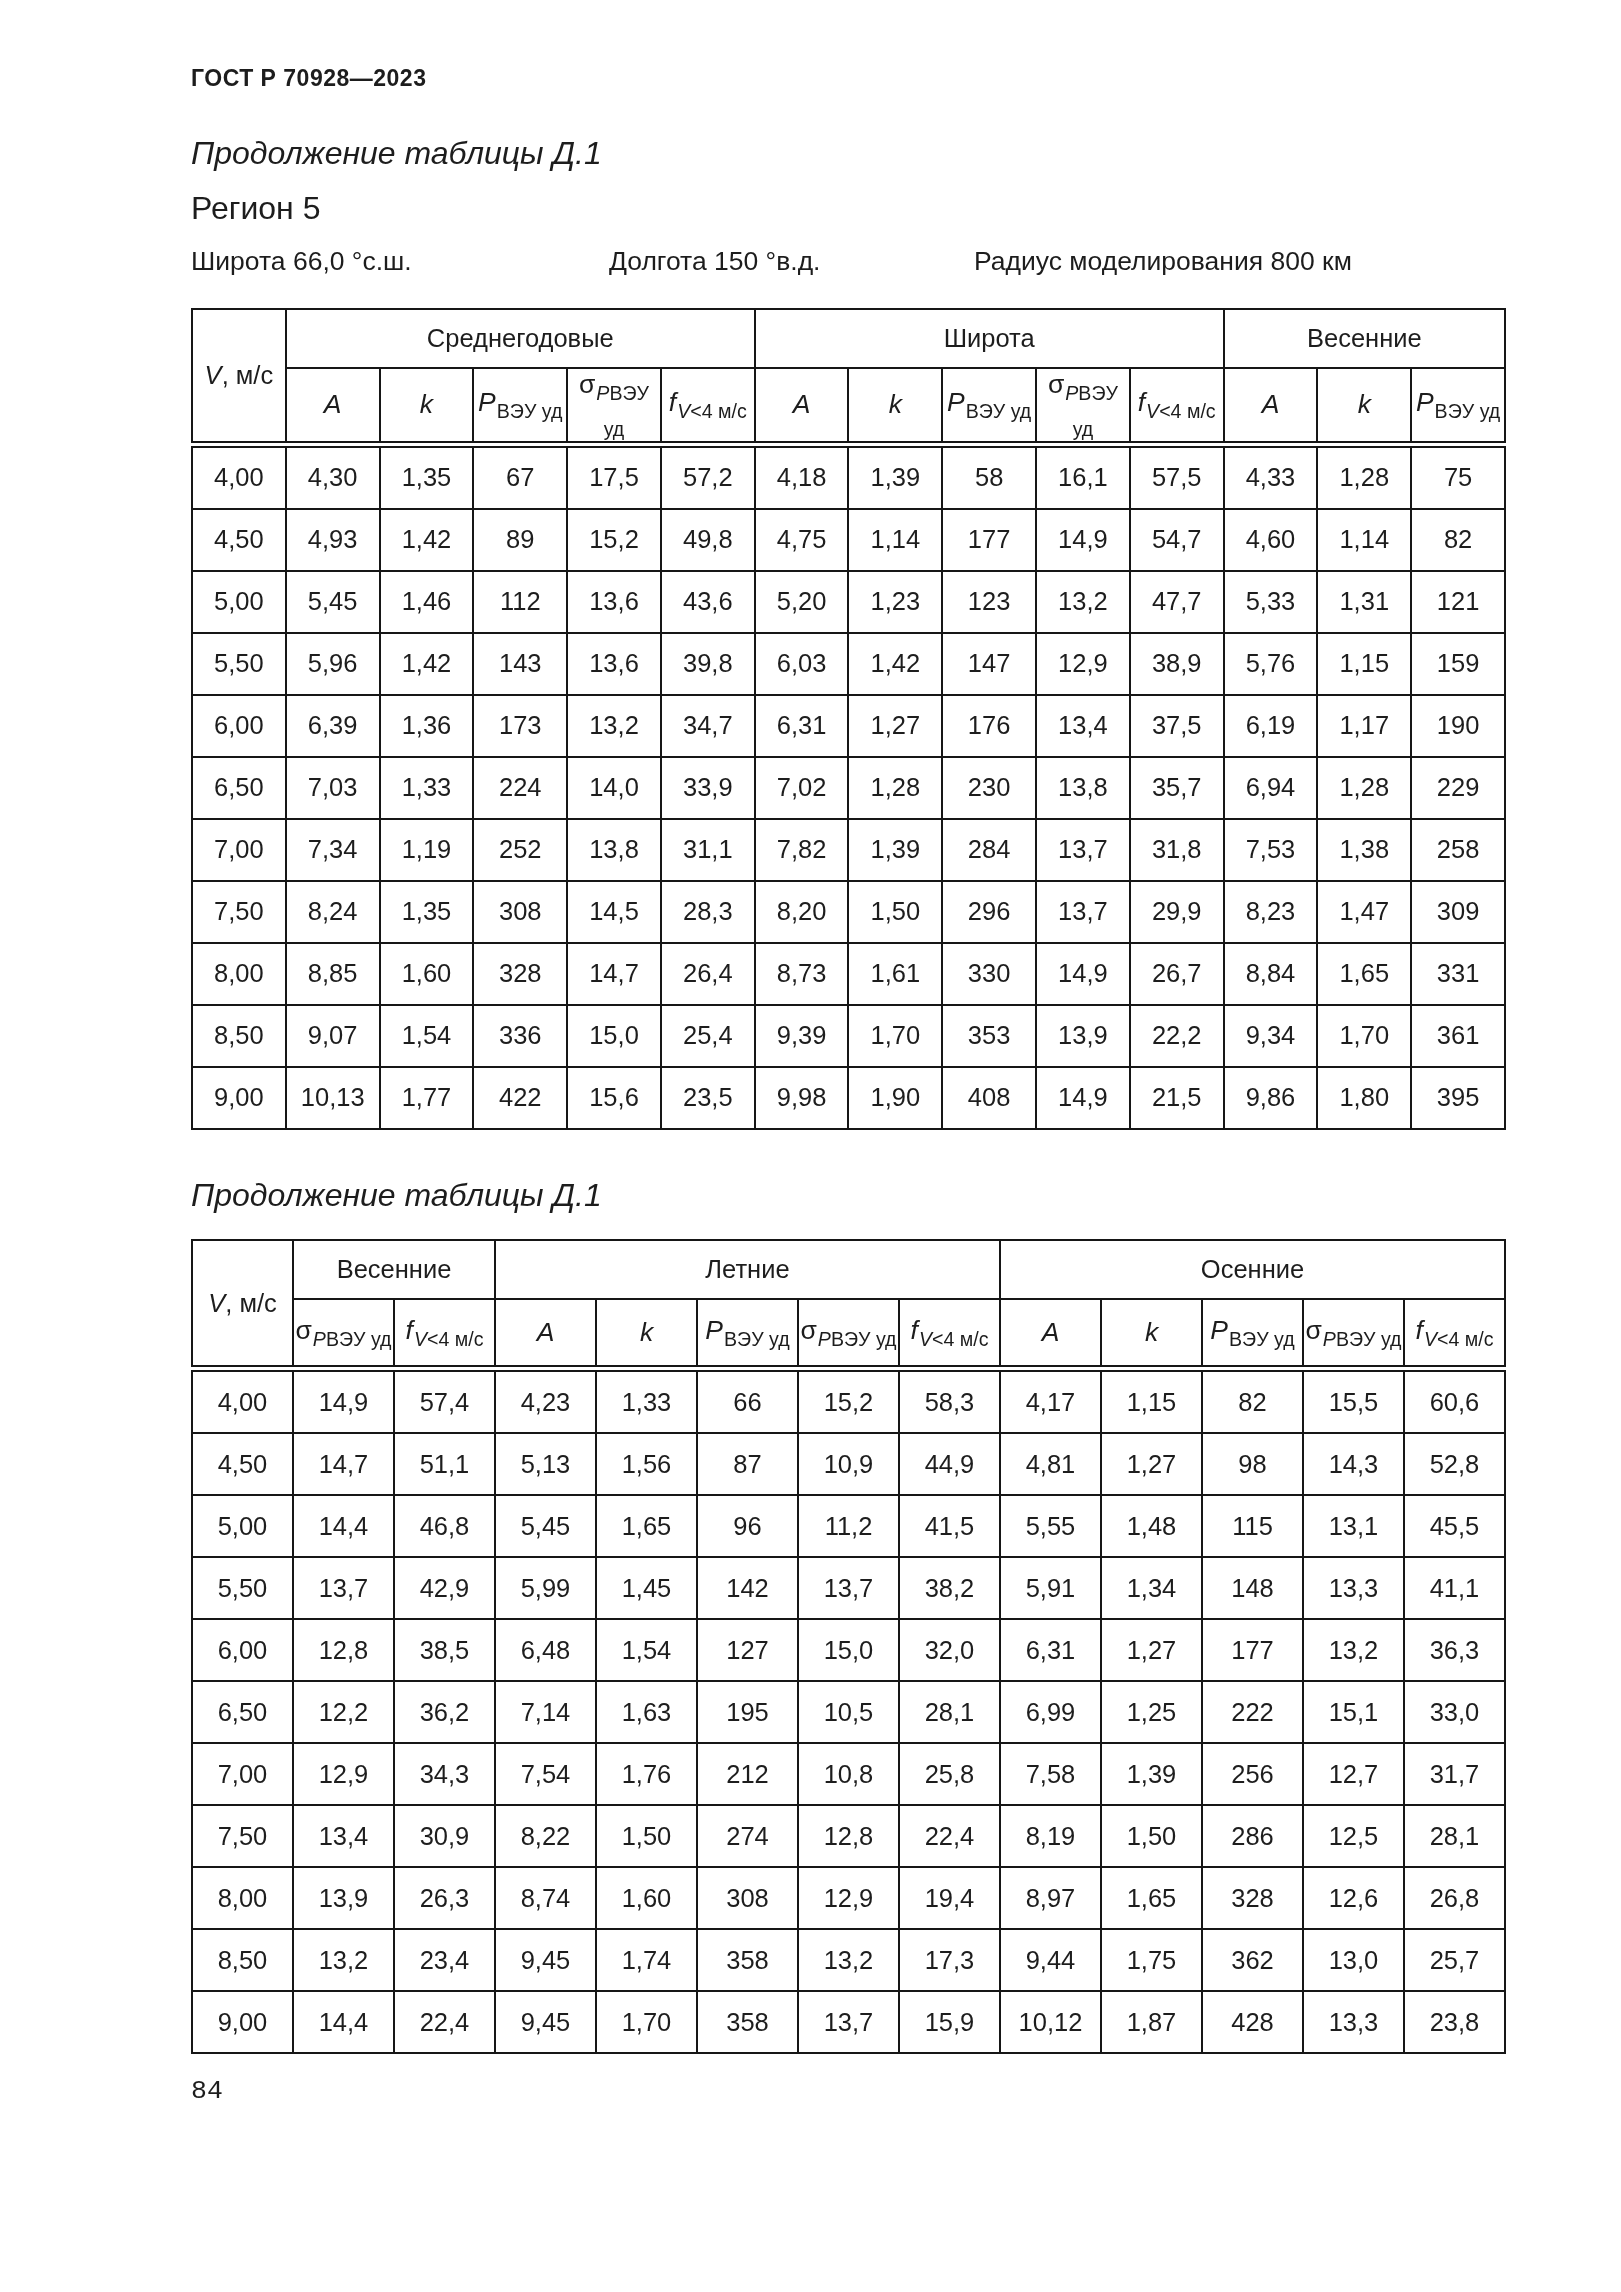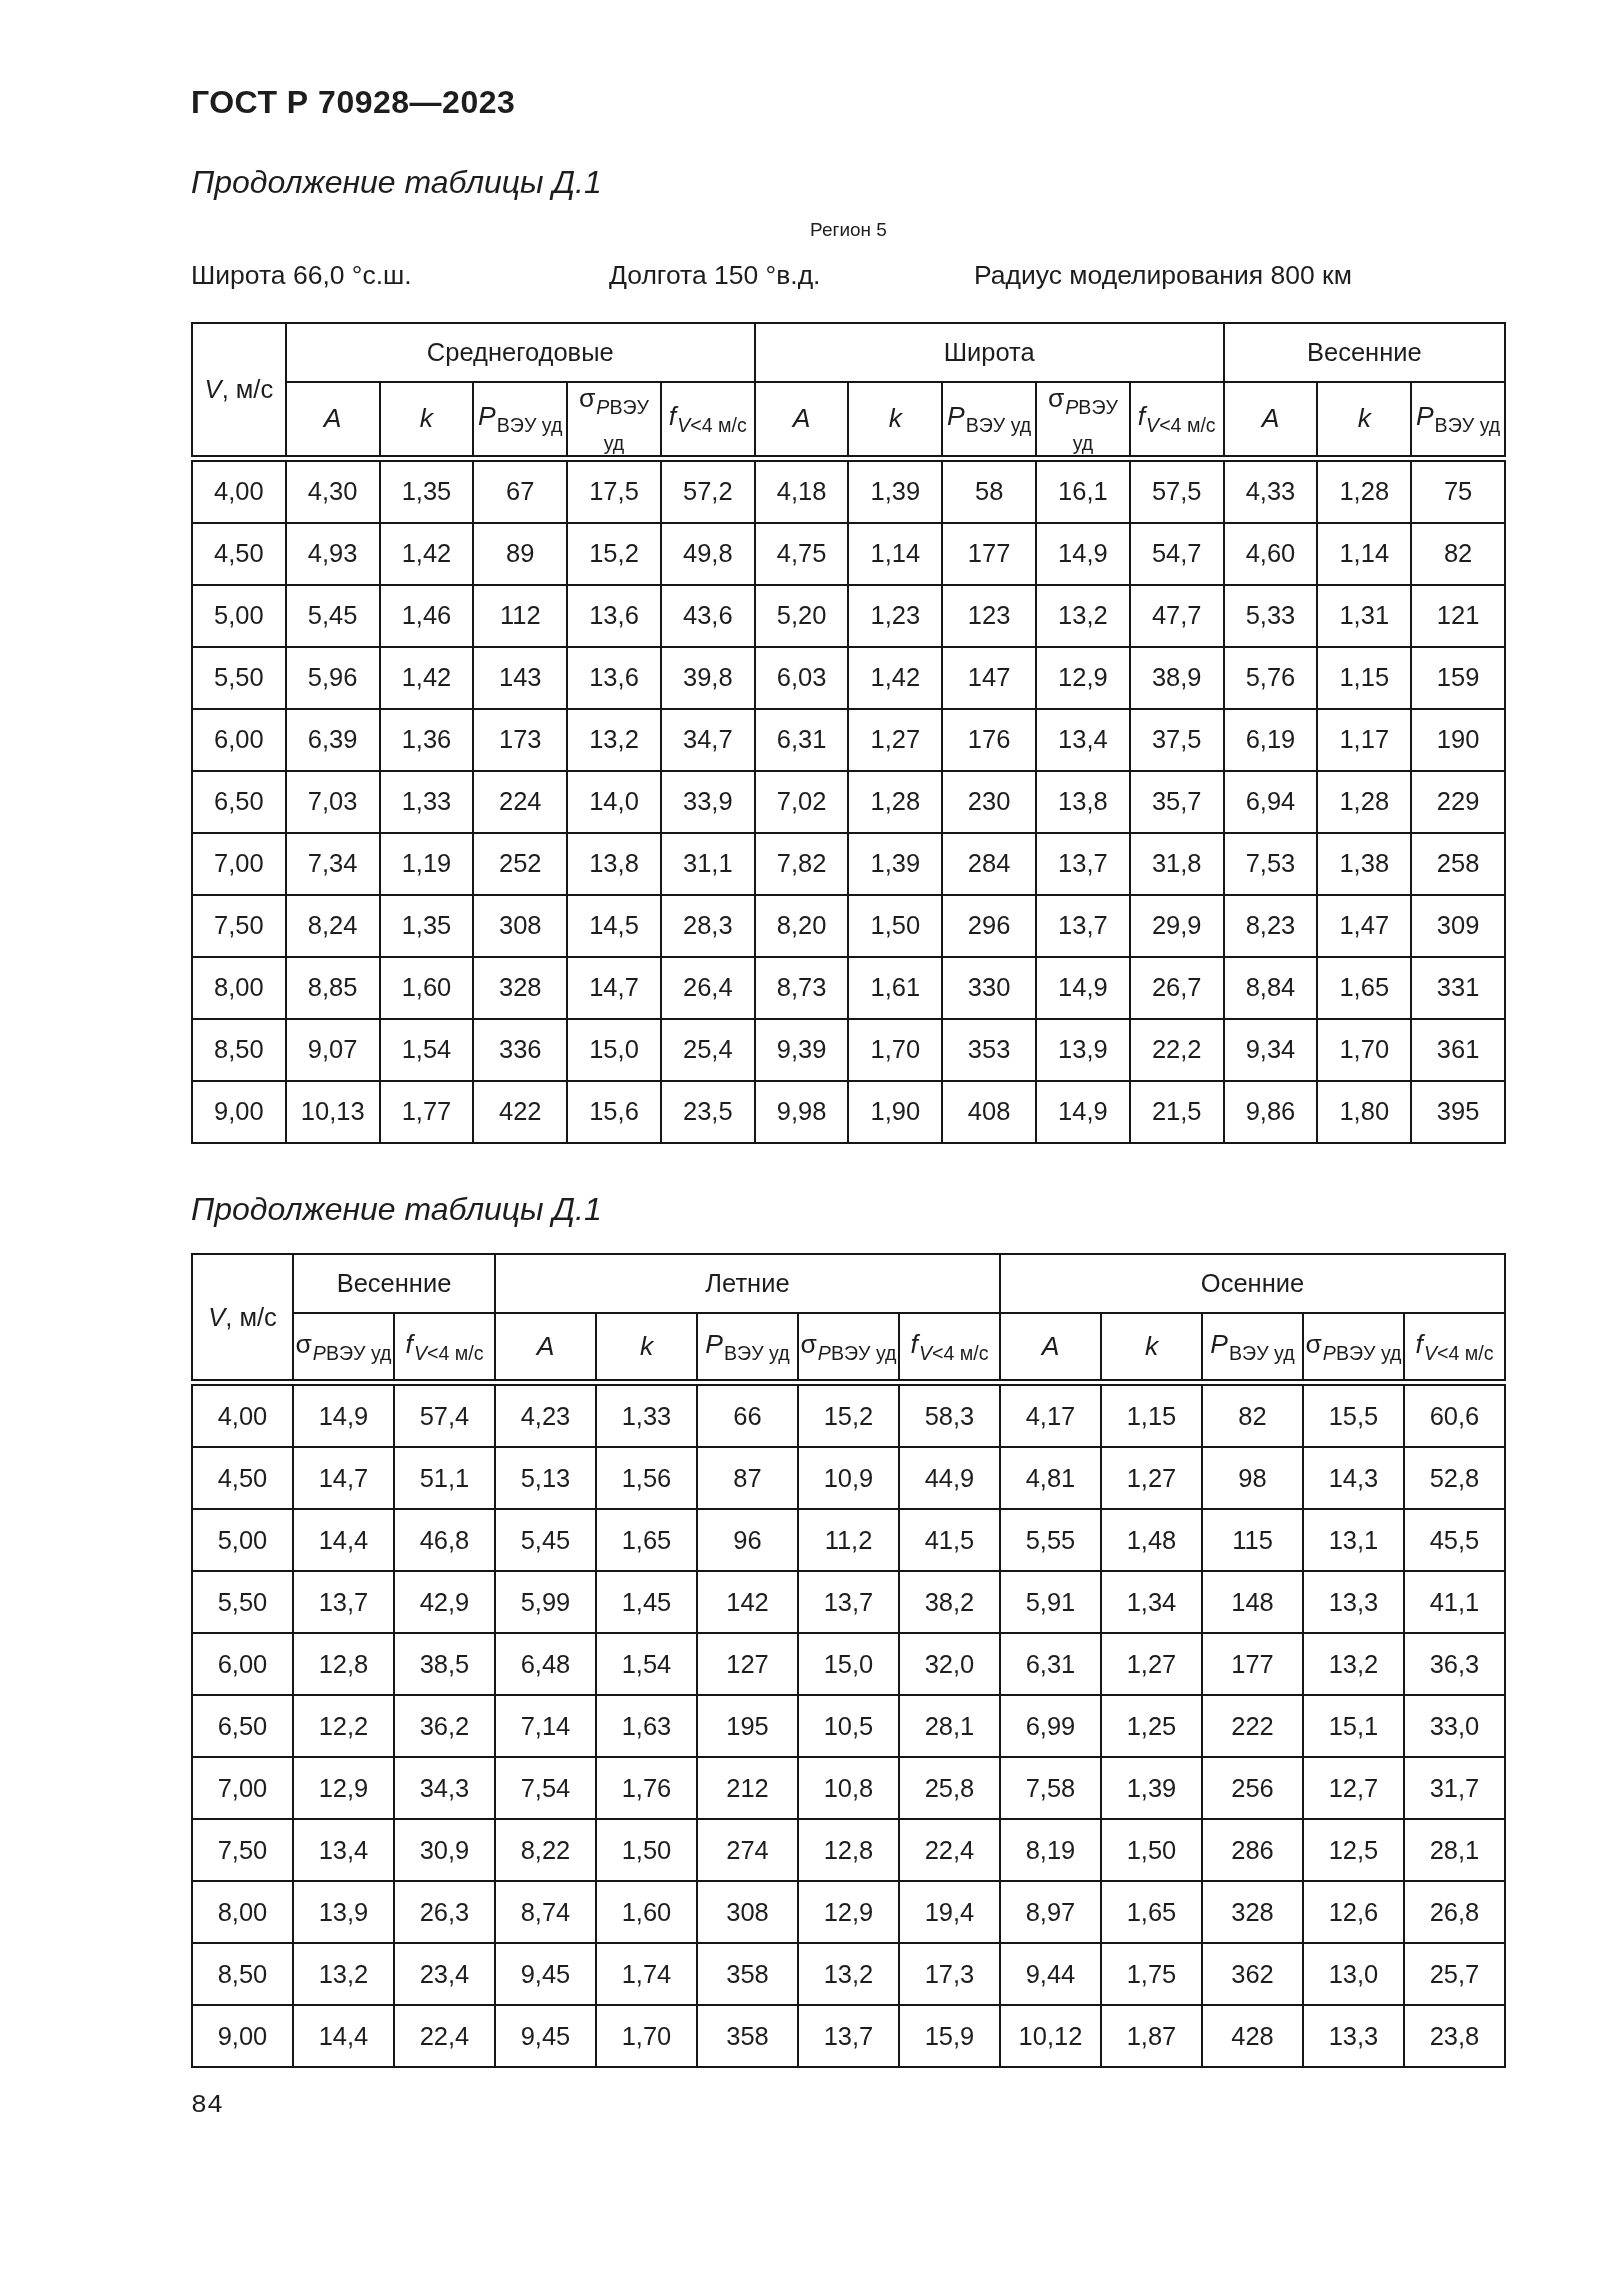--- a/index.html
+++ b/index.html
@@ -12,35 +12,34 @@
     color: #1d1d1d;
     overflow: hidden;
   }
   .content {
     position: absolute;
     left: 191px;
     top: 0;
     width: 1315px;
   }
   .doc-code {
-    margin-top: 84px;
-    font-size: 32px;
+    margin-top: 65px;
+    font-size: 23px;
     font-weight: 700;
     letter-spacing: 0.5px;
   }
   .continuation {
     margin-top: 43px;
     font-size: 32px;
     font-style: italic;
   }
   .continuation.second { margin-top: 47px; }
   .region {
     margin-top: 17.6px;
-    font-size: 19px;
-    text-align: center;
+    font-size: 32px;
   }
   .meta-row {
     position: relative;
     margin-top: 19px;
     height: 37px;
     font-size: 26.5px;
   }
   .meta-row .lat { position: absolute; left: 0; }
   .meta-row .lon { position: absolute; left: 418px; }
   .meta-row .rad { position: absolute; left: 783px; }

